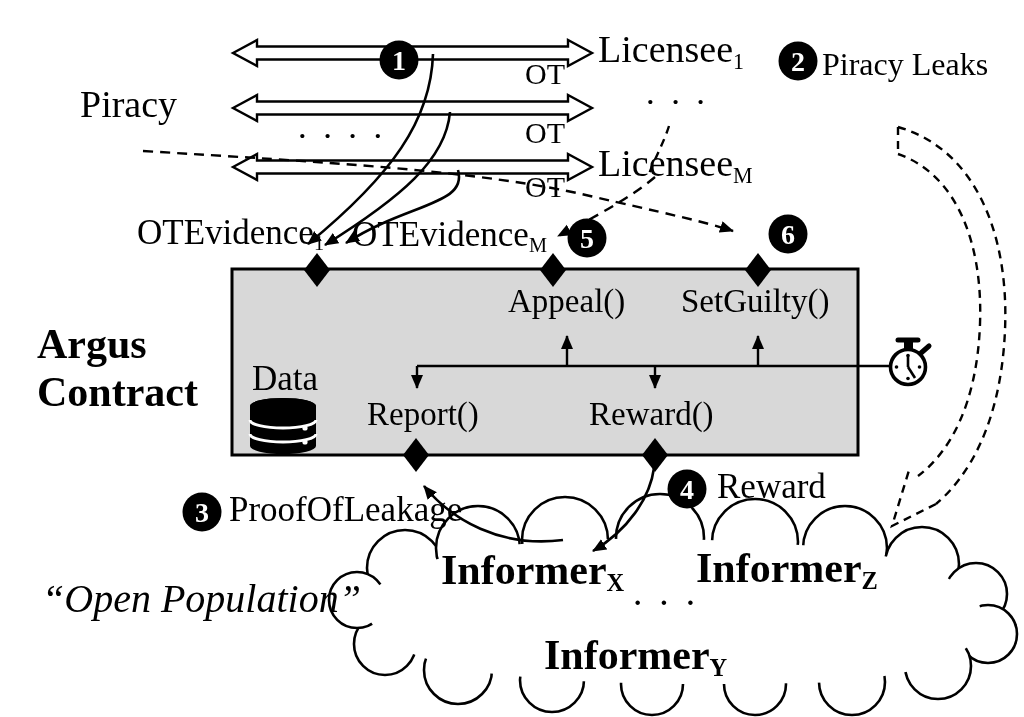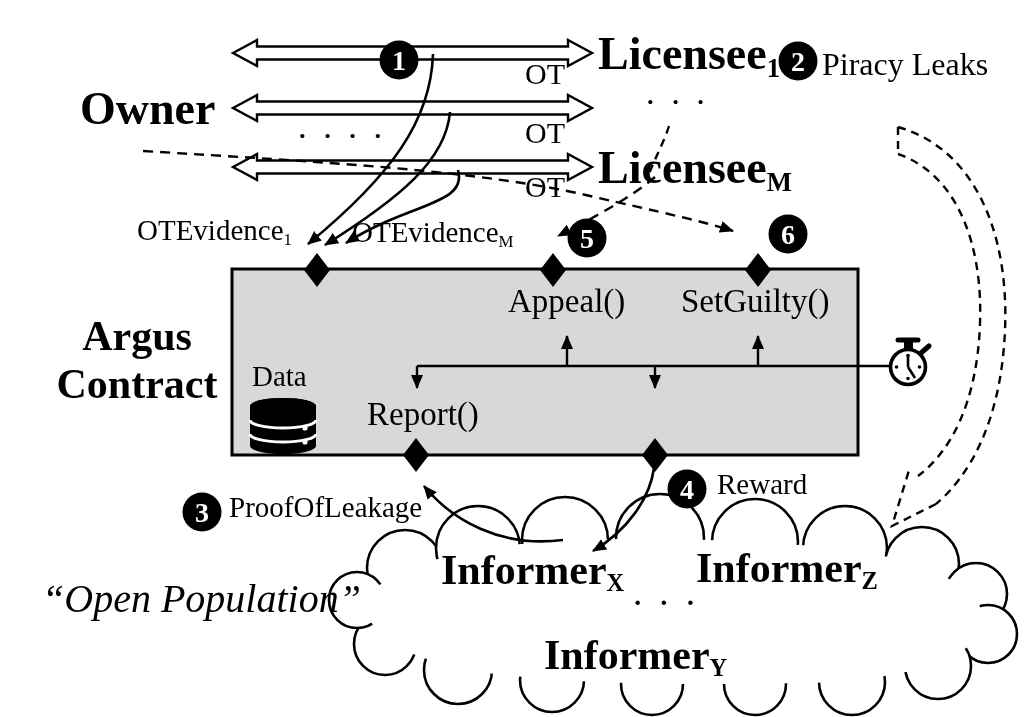--- a/index.html
+++ b/index.html
@@ -1,31 +1,31 @@
 <!DOCTYPE html>
 <html><head>
 <meta charset="utf-8">
 <style>
   html,body{margin:0;padding:0;background:#fff;}
   #stage{position:relative;width:1024px;height:717px;background:#fff;overflow:hidden;
          font-family:"Liberation Serif","DejaVu Serif",serif;color:#000;}
   #shapes{position:absolute;left:0;top:0;}
   .lbl{position:absolute;white-space:nowrap;line-height:1.05;}
-  .name{font-weight:bold;font-size:46px;}
+  .name{font-weight:normal;font-size:38px;}
   .name-sm{font-weight:bold;font-size:42px;}
   .fn{font-size:33px;}
-  .ann{font-size:29px;}
+  .ann{font-size:35px;}
   .ot{font-size:30px;width:60px;text-align:right;}
   .sub{font-size:0.58em;vertical-align:-0.3em;}
   .italic{font-style:italic;font-size:40px;}
   .dots{font-weight:bold;letter-spacing:5px;}
   .badge{position:absolute;width:39px;height:39px;border-radius:50%;background:#000;color:#fff;
          font-weight:bold;font-size:28px;display:flex;align-items:center;justify-content:center;
          transform:translate(-50%,-50%);}
-  .center2{text-align:center;}
+  .center2{text-align:left;margin-top:8px;}
 </style>
 </head>
 <body>
 
 <div id="stage">
 
 <svg id="shapes" width="1024" height="717" viewBox="0 0 1024 717">
   <defs>
     <marker id="ah" markerUnits="userSpaceOnUse" markerWidth="16" markerHeight="14" refX="13" refY="6" orient="auto">
       <path d="M0,0 L14,6 L0,12 Z" fill="#000"></path>
@@ -119,21 +119,21 @@
 
   <g fill="#000">
     <polygon points="317,253 330,270 317,287 304,270"></polygon>
     <polygon points="553,253 566,270 553,287 540,270"></polygon>
     <polygon points="758,253 771,270 758,287 745,270"></polygon>
     <polygon points="416,438 429,455 416,472 403,455"></polygon>
     <polygon points="655,438 668,455 655,472 642,455"></polygon>
   </g>
 </svg>
 
-<div class="lbl name" style="left:80px;top:85px">Owner</div>
+<div class="lbl name" style="left:80px;top:85px">Piracy</div>
 
 <div class="lbl name" style="left:598px;top:30px"><span>Licensee</span><span class="sub">1</span></div>
 <div class="lbl name" style="left:598px;top:144px"><span>Licensee</span><span class="sub">M</span></div>
 
 <div class="lbl" style="left:822px;top:48px;font-size:32px">Piracy Leaks</div>
 
 <div class="lbl ot" style="left:505px;top:58px">OT</div>
 <div class="lbl ot" style="left:505px;top:117px">OT</div>
 <div class="lbl ot" style="left:505px;top:171px">OT</div>
 
@@ -145,20 +145,21 @@
 
 <div class="lbl name-sm center2" style="left:37px;top:312px;width:200px;line-height:48px">
   <div>Argus</div>
   <div>Contract</div>
 </div>
 
 <div class="lbl fn" style="left:508px;top:284px">Appeal()</div>
 <div class="lbl fn" style="left:681px;top:284px">SetGuilty()</div>
 <div class="lbl ann" style="left:252px;top:361px">Data</div>
 <div class="lbl fn" style="left:367px;top:397px">Report()</div>
+<div class="lbl fn" style="left:589px;top:397px">Reward()</div>
 
 
 <div class="lbl ann" style="left:229px;top:492px">ProofOfLeakage</div>
 <div class="lbl ann" style="left:717px;top:469px">Reward</div>
 
 <div class="lbl italic" style="left:42px;top:578px">“Open Population”</div>
 
 <div class="lbl name-sm" style="left:441px;top:548px"><span>Informer</span><span class="sub">X</span></div>
 <div class="lbl name-sm" style="left:696px;top:546px"><span>Informer</span><span class="sub">Z</span></div>
 <div class="lbl name-sm" style="left:544px;top:633px"><span>Informer</span><span class="sub">Y</span></div>

